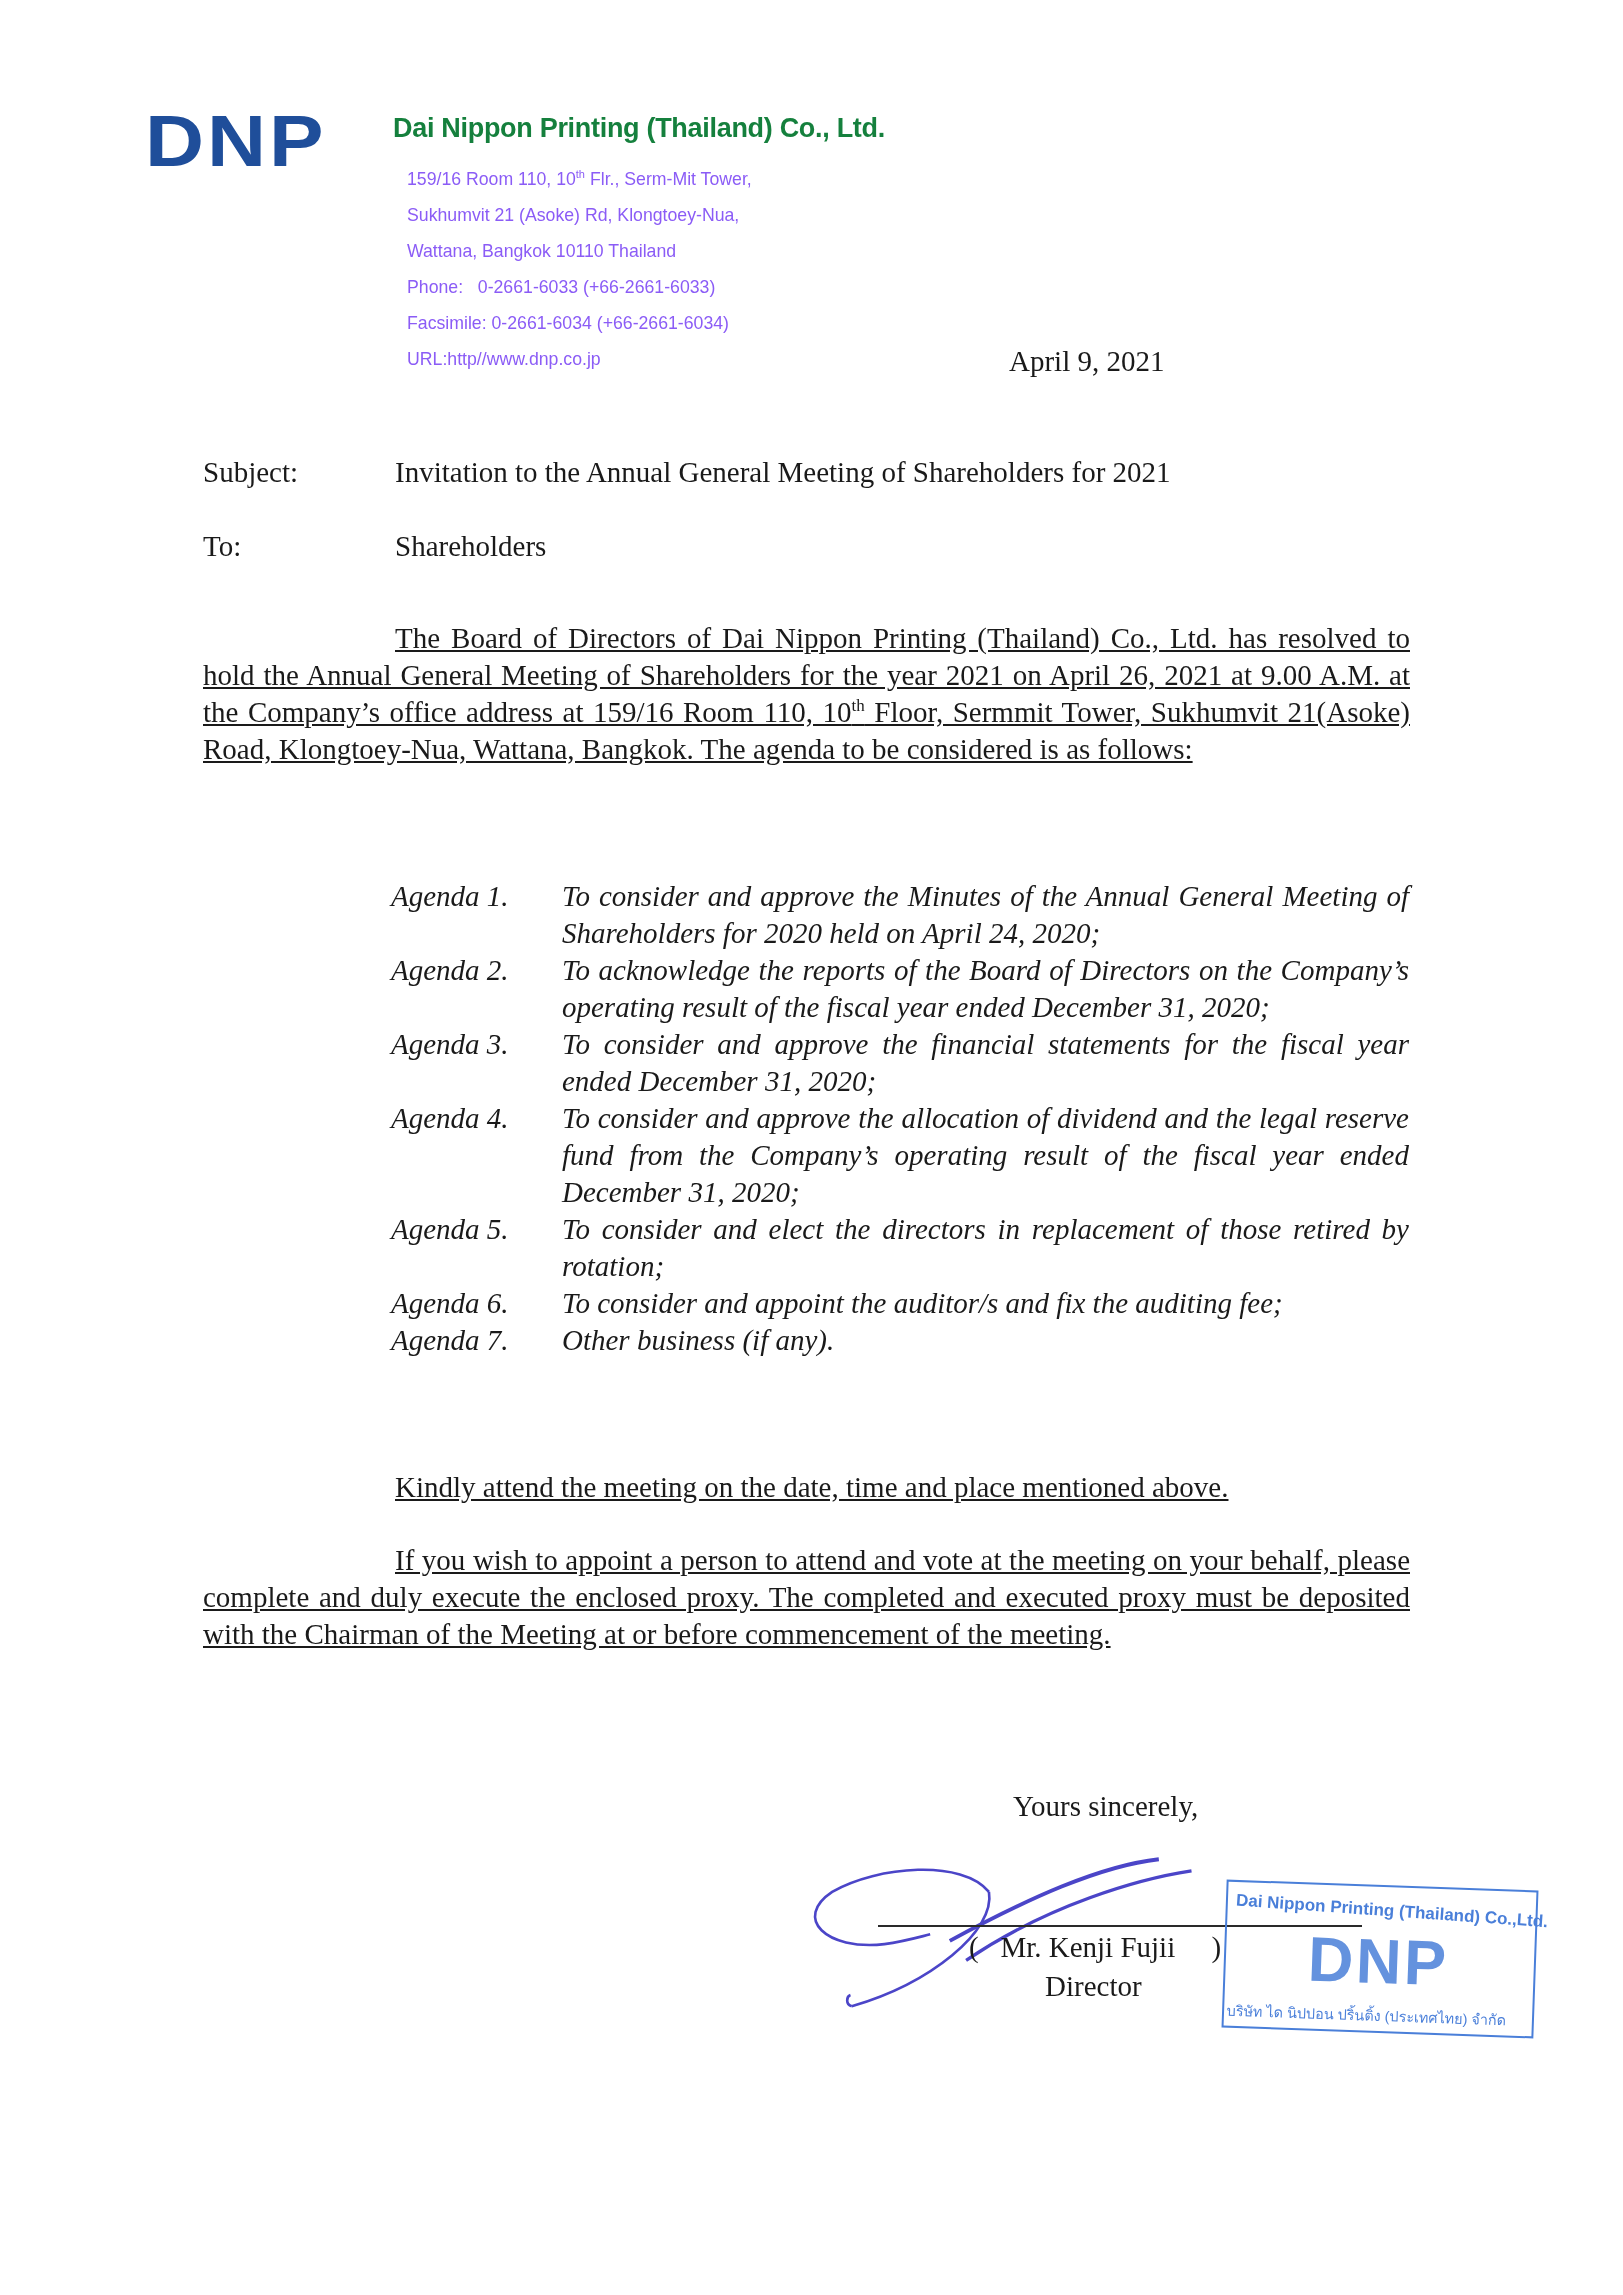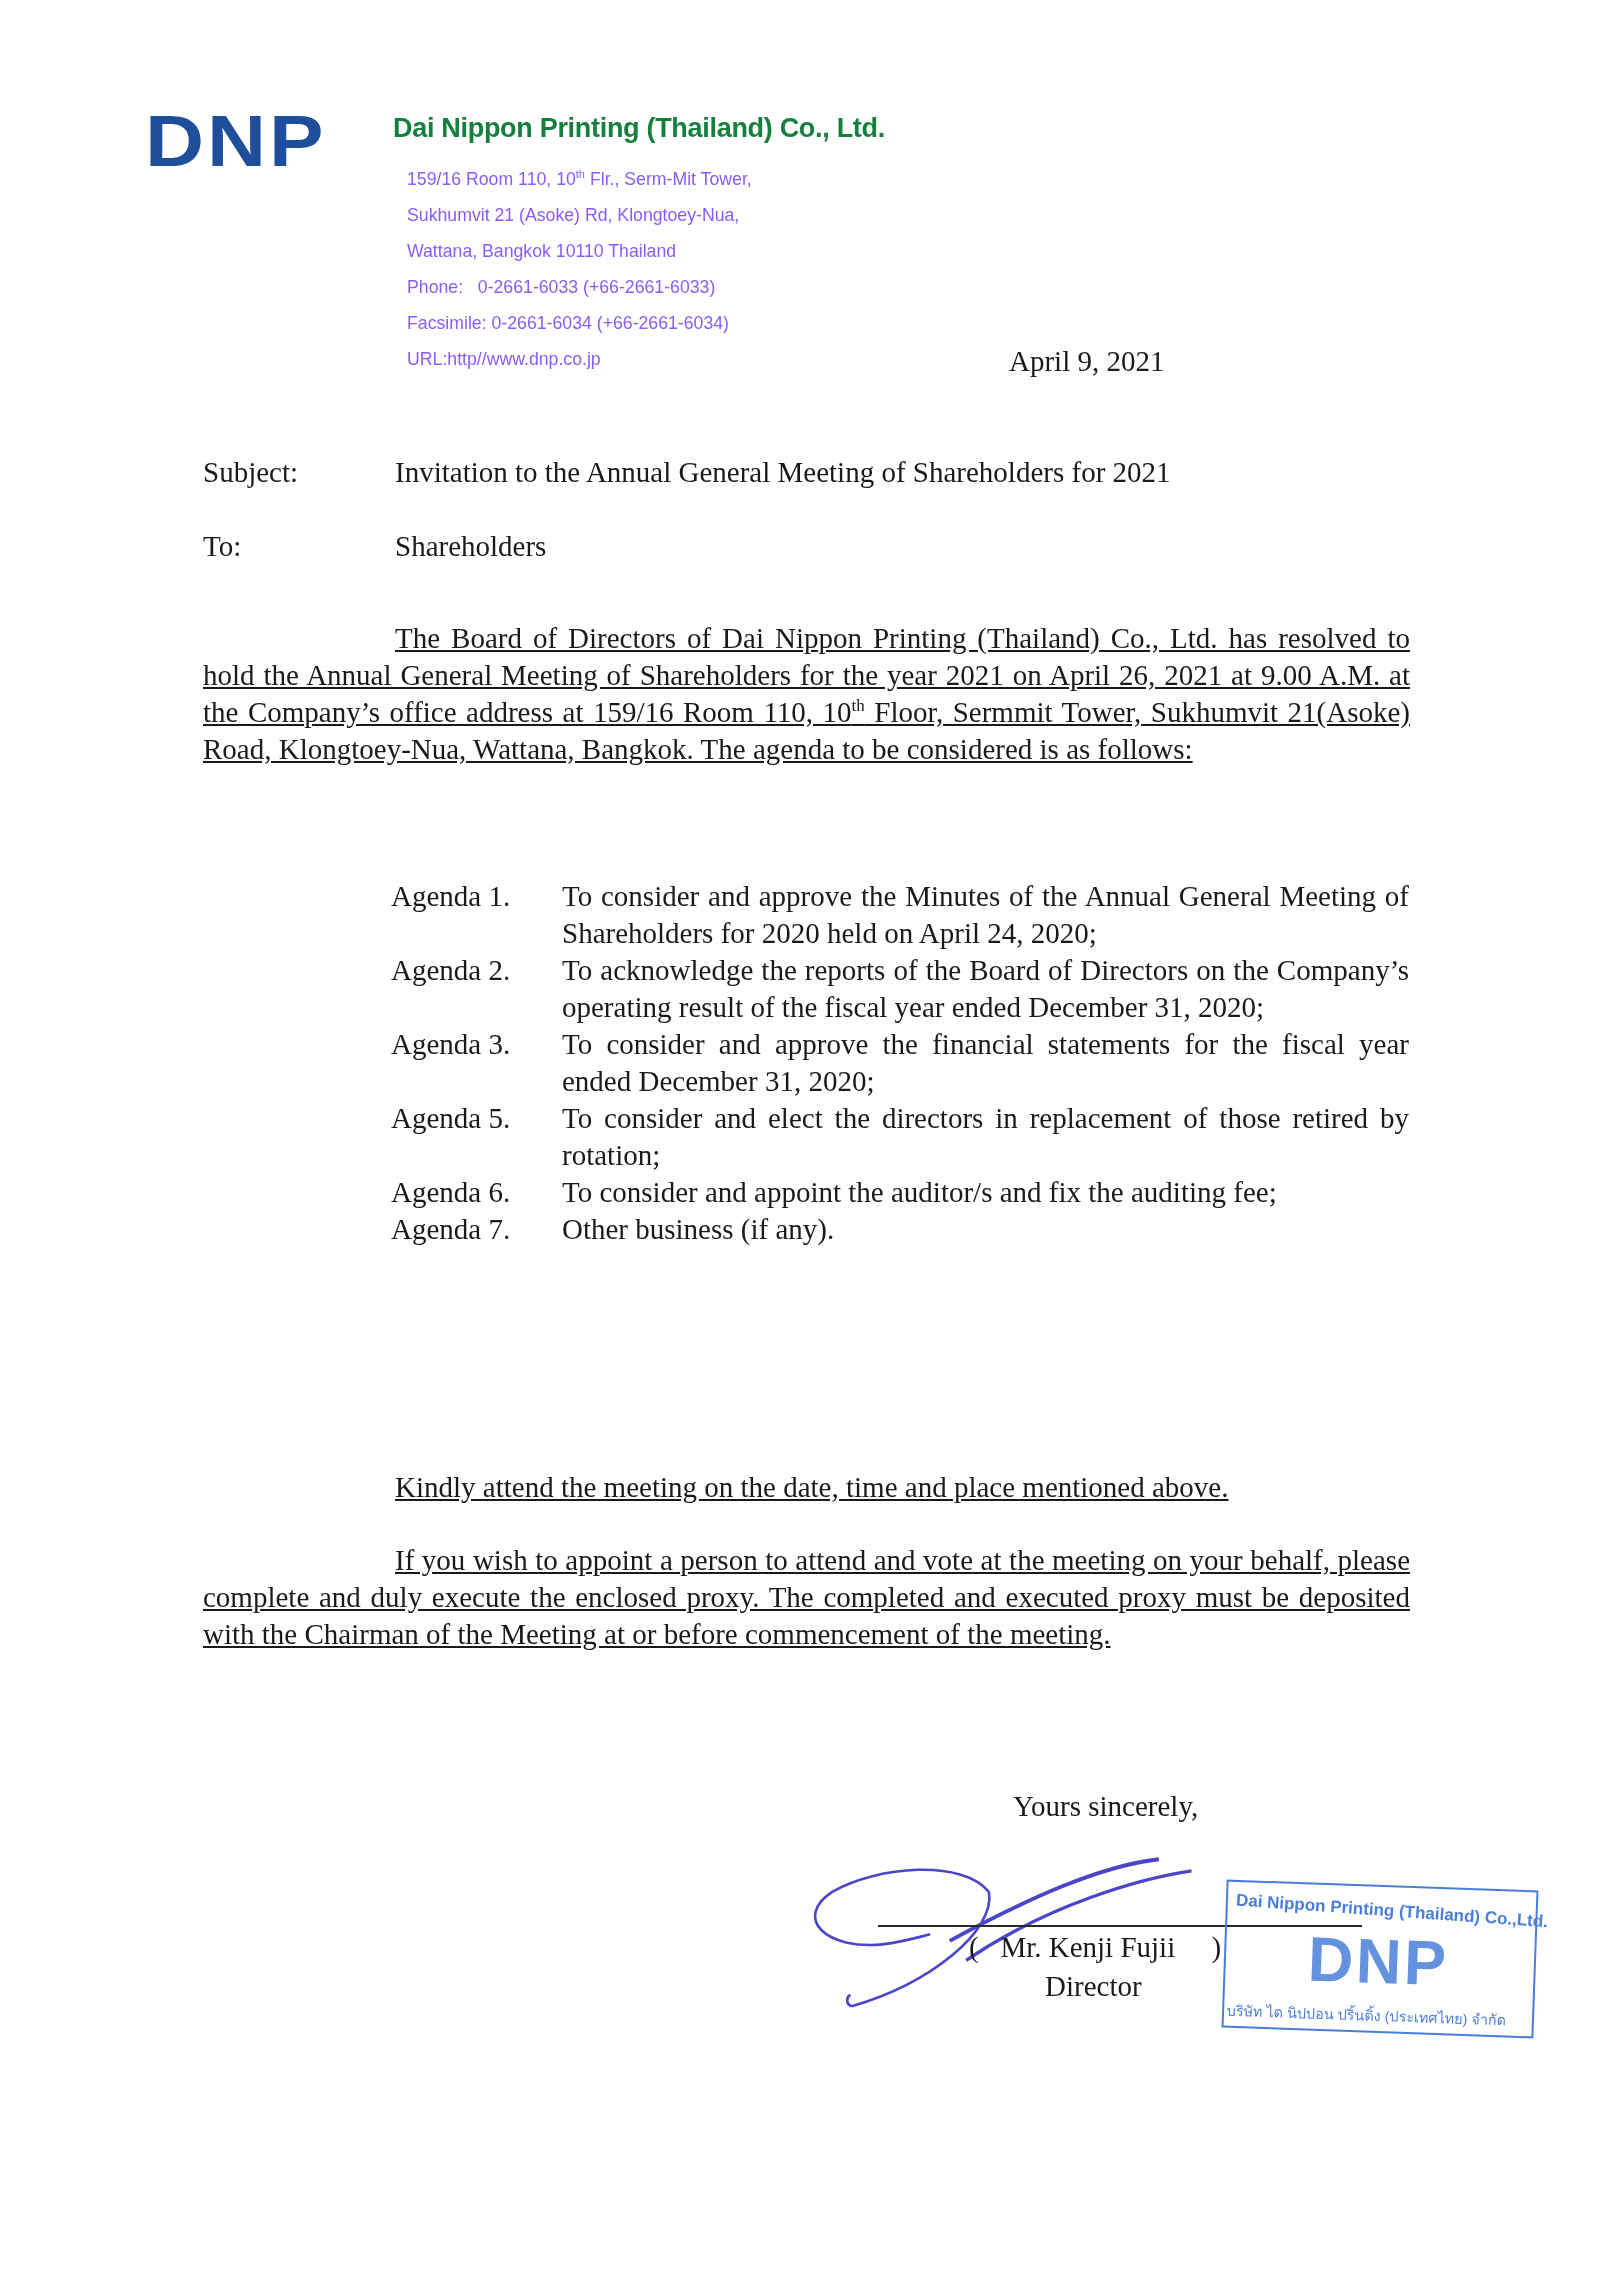--- a/index.html
+++ b/index.html
@@ -22,21 +22,21 @@
     line-height: 36px; color: #8b5cf6;
   }
   .addr div { white-space: nowrap; }
   .addr sup { font-size: 11px; }
   .date { left: 1009px; top: 345px; font-size: 29px; }
   .meta-label { font-size: 29px; }
   .meta-value { font-size: 29px; }
   .body-text { font-size: 29px; line-height: 37px; text-align: justify; text-decoration: underline; }
   .para { left: 203px; width: 1207px; }
   .indent { text-indent: 192px; }
-  .agenda { left: 391px; width: 1018px; font-size: 29px; line-height: 37px; }
+  .agenda { left: 391px; width: 1018px; font-size: 29px; line-height: 37px; font-style: italic; }
   .agenda-row { display: flex; }
   .agenda-label { width: 171px; flex: none; white-space: nowrap; }
   .agenda-text { flex: 1; text-align: justify; }
   .agenda-text.last-line-left { text-align-last: left; }
   .closing { left: 1013px; top: 1782px; font-size: 29px; margin-top: 8px; }
   .sig-line { left: 878px; top: 1925px; width: 484px; height: 2px; background: #2a2a2a; }
   .signer { left: 969px; top: 1931px; font-size: 29px; white-space: pre; }
   .signer-title { left: 1045px; top: 1970px; font-size: 29px; }
   .stamp {
     left: 1224px; top: 1885px; width: 308px; height: 144px; border: 2px solid #4a7fd9;
@@ -77,20 +77,24 @@
     </div>
   <div class="agenda-row">
       <span class="agenda-label">Agenda 2.</span>
       <span class="agenda-text">To acknowledge the reports of the Board of Directors on the Company’s operating result of the fiscal year ended December 31, 2020;</span>
     </div>
   <div class="agenda-row">
       <span class="agenda-label">Agenda 3.</span>
       <span class="agenda-text">To consider and approve the financial statements for the fiscal year ended December 31, 2020;</span>
     </div>
   <div class="agenda-row">
+      <span class="agenda-label">Agenda 4.</span>
+      <span class="agenda-text">To consider and approve the allocation of dividend and the legal reserve fund from the Company’s operating result of the fiscal year ended December 31, 2020;</span>
+    </div>
+  <div class="agenda-row">
       <span class="agenda-label">Agenda 5.</span>
       <span class="agenda-text">To consider and elect the directors in replacement of those retired by rotation;</span>
     </div>
   <div class="agenda-row">
       <span class="agenda-label">Agenda 6.</span>
       <span class="agenda-text last-line-left">To consider and appoint the auditor/s and fix the auditing fee;</span>
     </div>
   <div class="agenda-row">
       <span class="agenda-label">Agenda 7.</span>
       <span class="agenda-text last-line-left">Other business (if any).</span>

